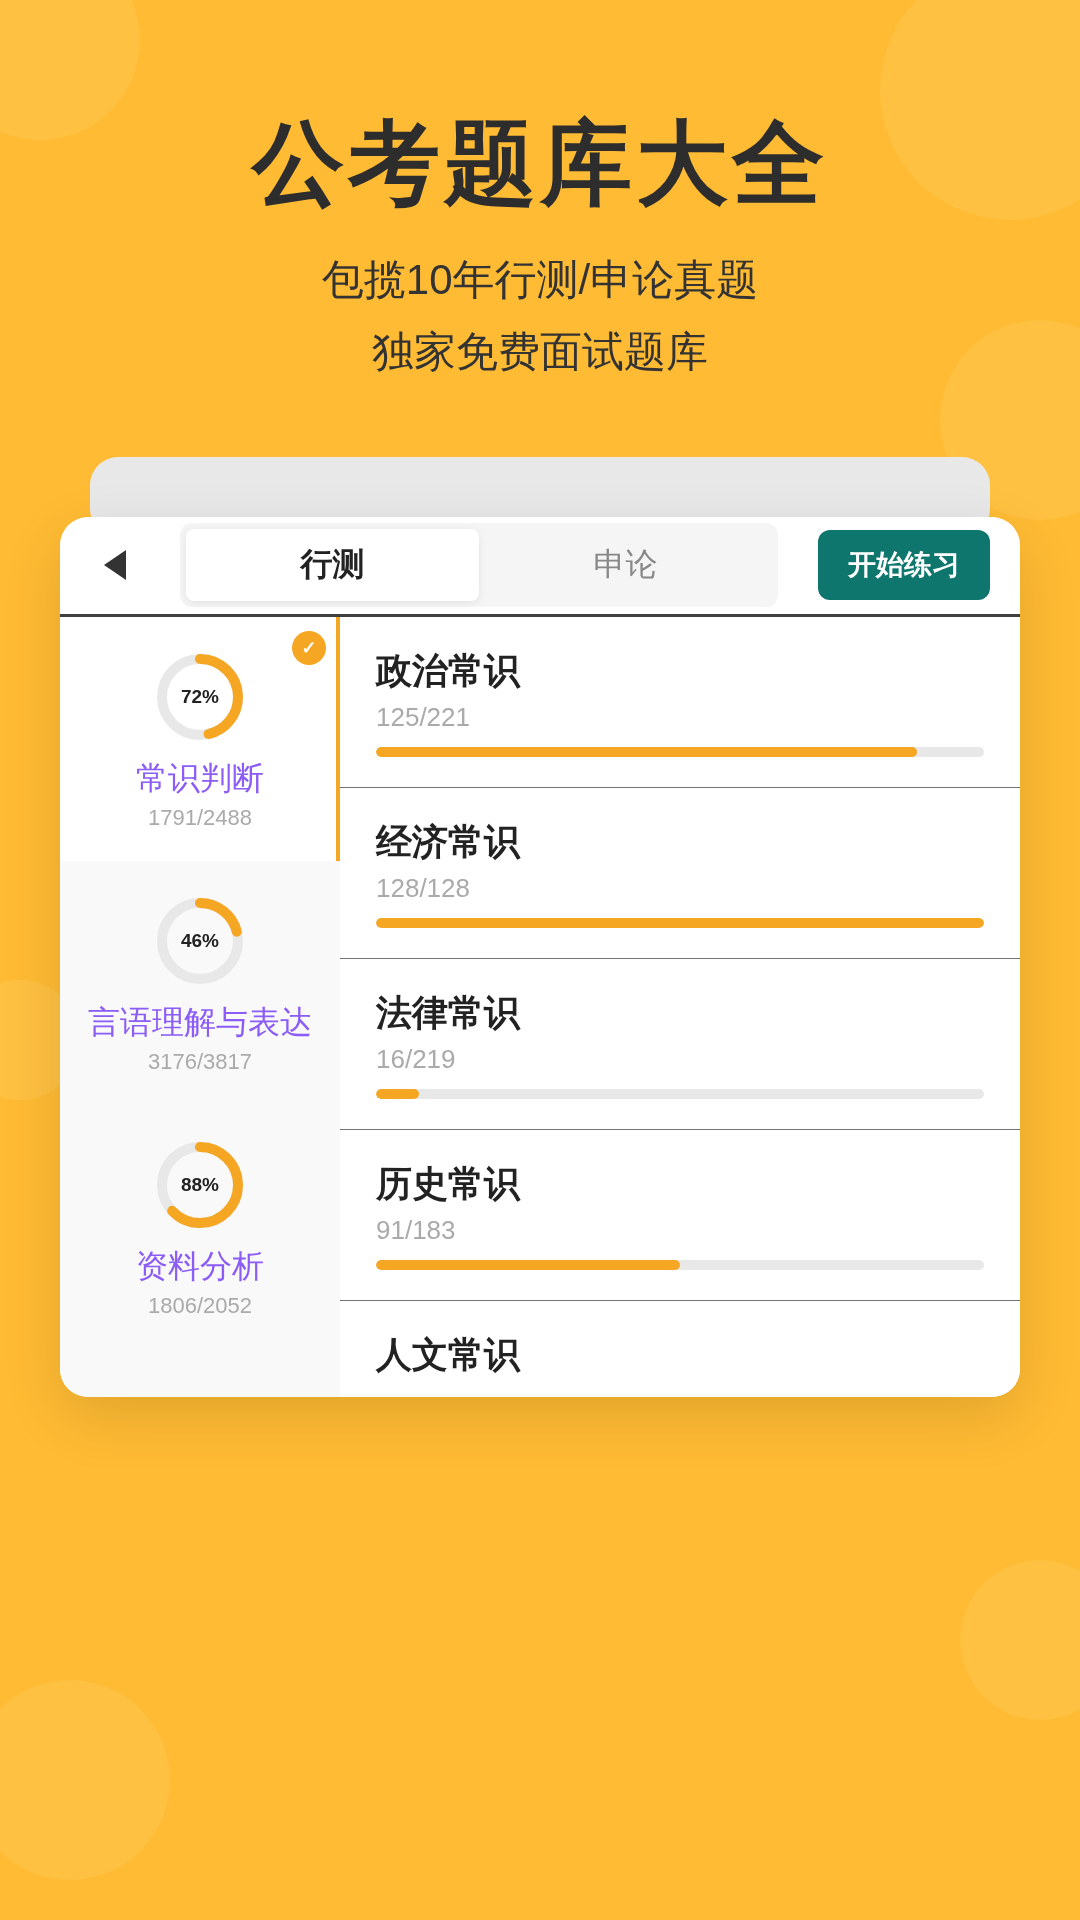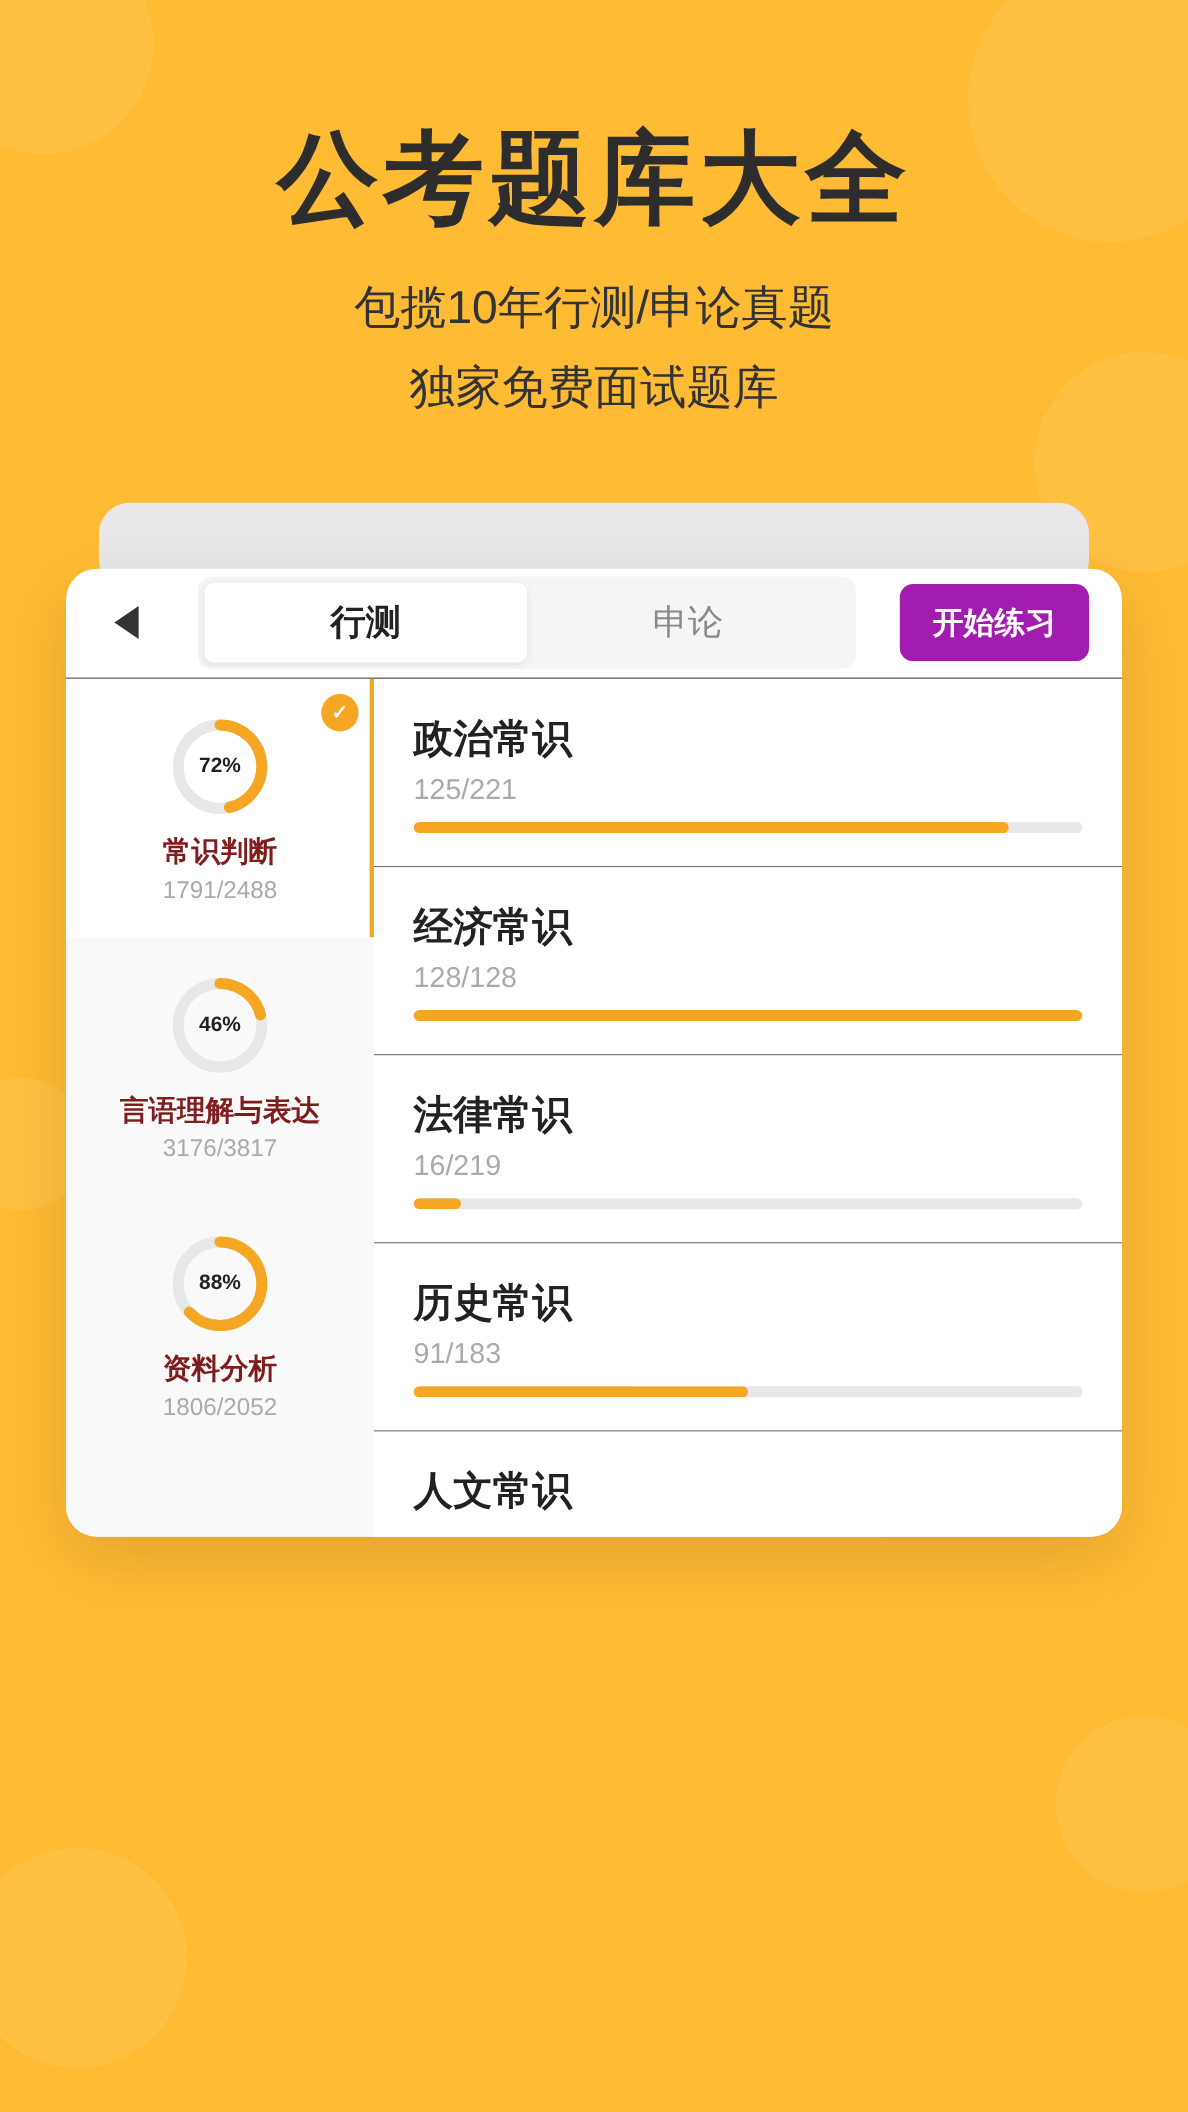--- a/index.html
+++ b/index.html
@@ -92,21 +92,21 @@
       position: relative;
       box-shadow: 0 20px 60px rgba(0,0,0,0.12);
     }
 
     
     .card-header {
       display: flex;
       align-items: center;
       padding: 0 30px;
       height: 100px;
-      border-bottom: 1px solid #404040;
+      border-bottom: 3px solid #404040;
       gap: 20px;
     }
     .back-btn {
       width: 50px; height: 50px;
       display: flex; align-items: center; justify-content: center;
       cursor: pointer;
     }
     .back-icon {
       width: 0; height: 0;
       border-top: 15px solid transparent;
@@ -133,21 +133,21 @@
     .tab-item.active {
       background: #fff;
       font-weight: 600;
       color: #222;
       box-shadow: 0 2px 8px rgba(0,0,0,0.08);
     }
     .tab-item.inactive {
       color: #888;
     }
     .start-btn {
-      background: #a21caf;
+      background: #0f766e;
       color: #fff;
       border: none;
       border-radius: 12px;
       padding: 16px 30px;
       font-size: 28px;
       font-weight: 600;
       cursor: pointer;
       white-space: nowrap;
     }
 
@@ -207,23 +207,23 @@
     }
     .donut-label {
       position: absolute;
       top: 50%; left: 50%;
       transform: translate(-50%, -50%);
       font-size: 19px;
       font-weight: 700;
       color: #222;
     }
     .left-item-name {
-      font-size: 26px;
-      color: #7f1d1d;
-      font-weight: 700;
+      font-size: 32px;
+      color: #8b5cf6;
+      font-weight: 400;
       margin-bottom: 4px;
     }
     .left-item-count {
       font-size: 22px;
       color: #aaa;
     }
 
     
     .right-panel {
       flex: 1;

